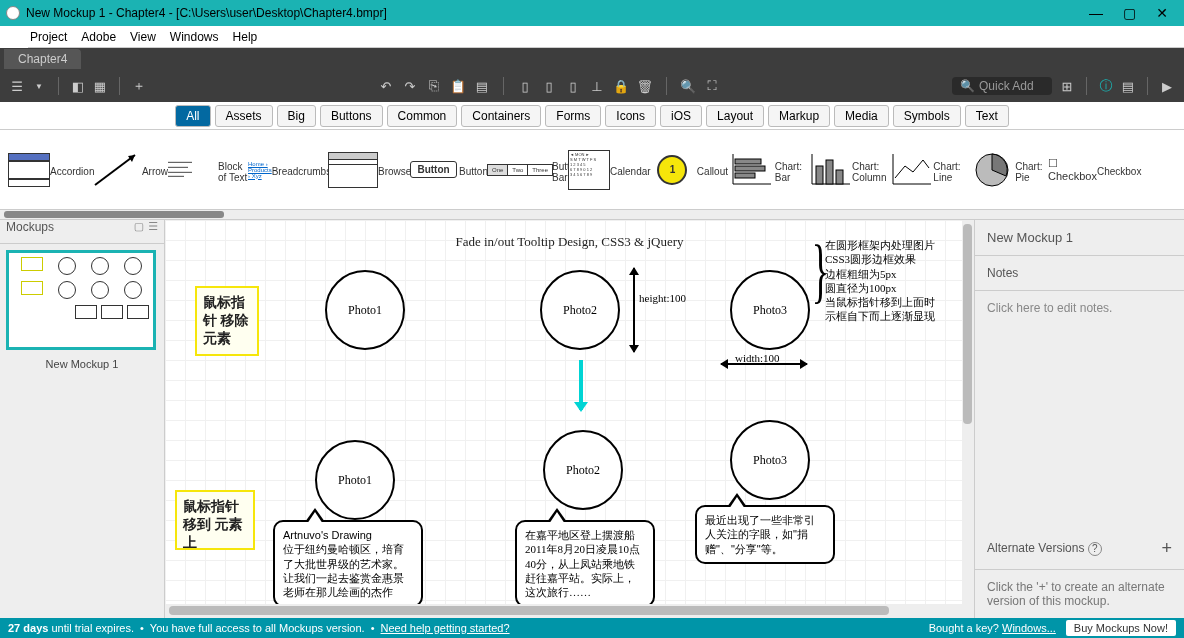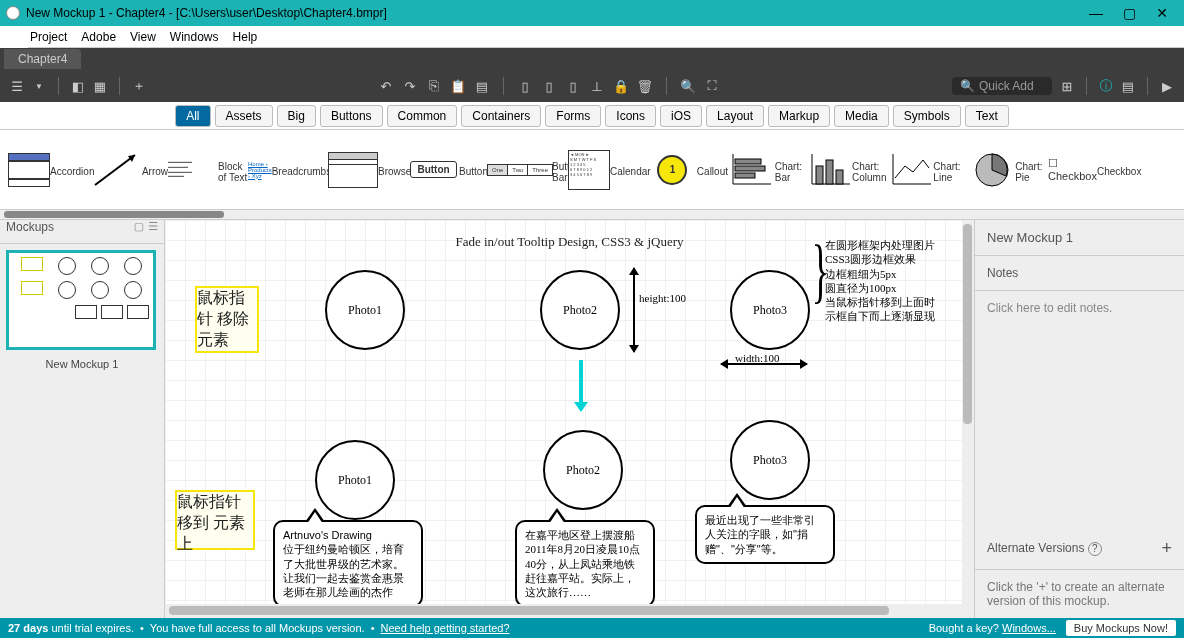--- a/index.html
+++ b/index.html
@@ -57,21 +57,21 @@
 
 
 .canvaswrap { flex: 1; display: flex; flex-direction: column; min-width: 0; }
 .canvas { flex: 1; background: #fff; background-image: linear-gradient(#f0f0f0 1px, transparent 1px), linear-gradient(90deg, #f0f0f0 1px, transparent 1px); background-size: 20px 20px; position: relative; overflow: hidden; }
 .canvas-scroll-v { position: absolute; right: 0; top: 0; bottom: 0; width: 12px; background: #eee; }
 .canvas-scroll-v .thumb { position: absolute; left: 1px; top: 4px; width: 9px; height: 200px; background: #bbb; border-radius: 4px; }
 .canvas-scroll-h { height: 14px; background: #eee; position: relative; }
 .canvas-scroll-h .thumb { position: absolute; top: 2px; left: 4px; width: 720px; height: 9px; background: #bbb; border-radius: 4px; }
 
 .ctitle { position: absolute; left: 50%; transform: translateX(-50%); top: 14px; font-size: 13px; color: #222; font-family: "Comic Sans MS", cursive; }
-.note { position: absolute; border: 2px solid #f6e60a; background: #fffff0; font-size: 16px; width: 64px; color: #222; font-family: "Comic Sans MS", cursive; }
+.note { position: absolute; border: 2px solid #f6e60a; background: #fffff0; font-size: 14px; padding: 6px; width: 64px; color: #222; font-family: "Comic Sans MS", cursive; font-weight: bold; }
 .circle { position: absolute; border: 2px solid #000; border-radius: 50%; width: 80px; height: 80px; display: flex; align-items: center; justify-content: center; font-size: 12px; background: #fff; font-family: "Comic Sans MS", cursive; }
 .annotation { position: absolute; font-size: 11px; line-height: 1.3; color: #000; font-family: "Comic Sans MS", cursive; }
 .brace { position: absolute; font-size: 72px; font-family: serif; color: #000; line-height: 0.9; transform: scaleX(0.5); }
 .dim { position: absolute; font-size: 11px; color: #000; font-family: "Comic Sans MS", cursive; }
 .arrow-v { position: absolute; width: 2px; background: #000; }
 .arrow-v::before, .arrow-v::after { content: ''; position: absolute; left: -4px; border-left: 5px solid transparent; border-right: 5px solid transparent; }
 .arrow-v::before { top: -1px; border-bottom: 8px solid #000; }
 .arrow-v::after { bottom: -1px; border-top: 8px solid #000; }
 .arrow-h { position: absolute; height: 2px; background: #000; }
 .arrow-h::before, .arrow-h::after { content: ''; position: absolute; top: -4px; border-top: 5px solid transparent; border-bottom: 5px solid transparent; }

